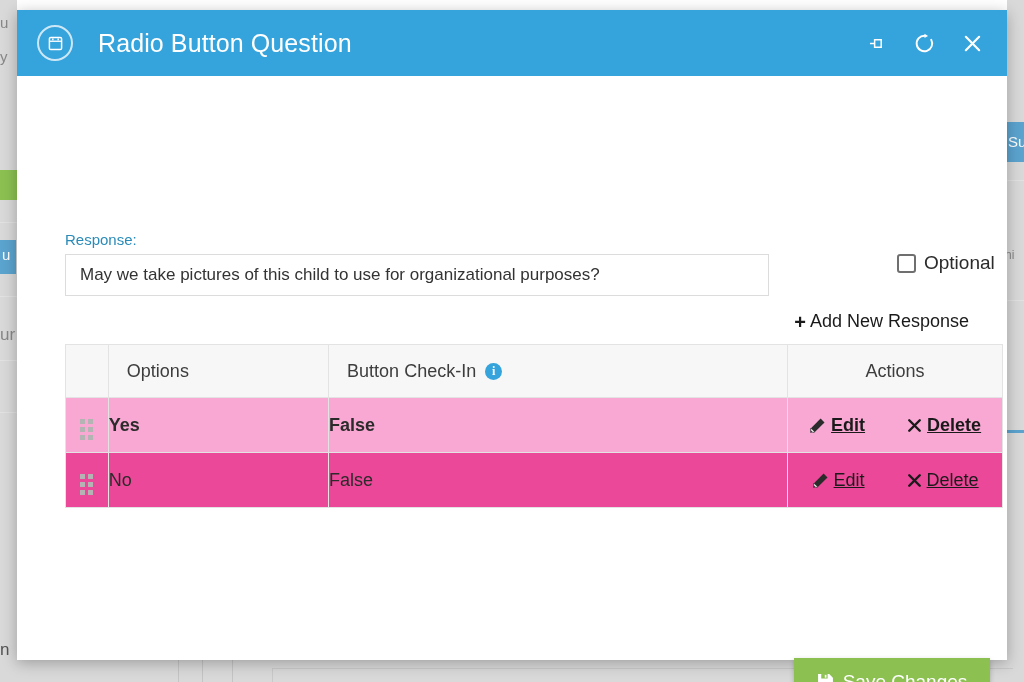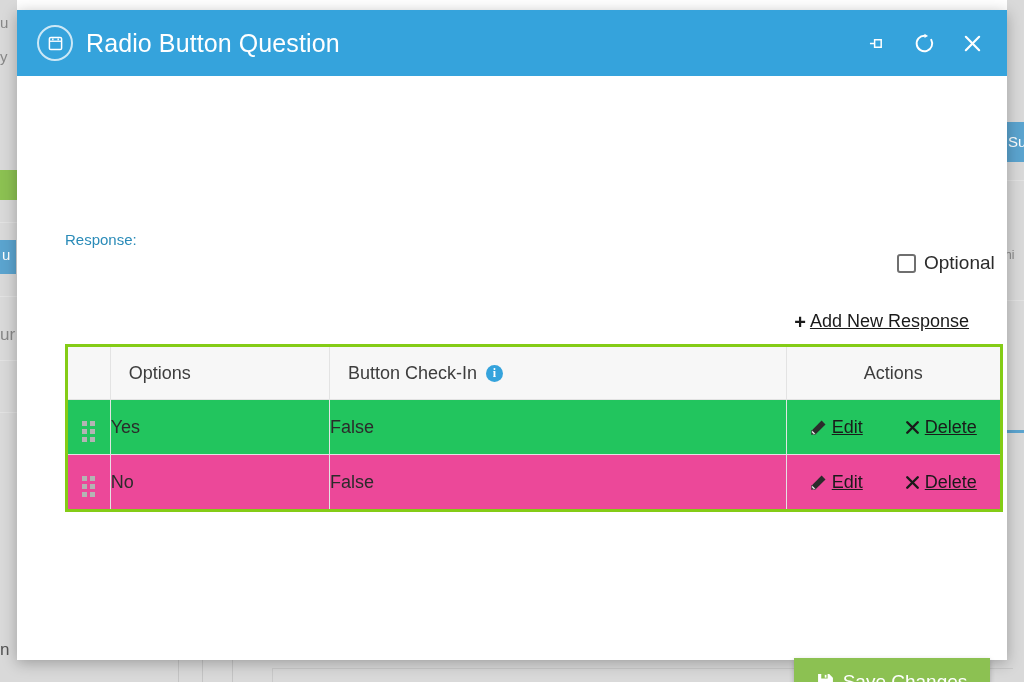--- a/index.html
+++ b/index.html
@@ -110,20 +110,21 @@
     justify-content: center;
     flex: 0 0 auto;
     margin-right: 13px;
   }
   .modal-title {
     color: #ffffff;
     font-size: 25px;
     font-weight: normal;
     letter-spacing: 0.1px;
     flex: 1 1 auto;
+    margin-left: 12px;
   }
   .header-actions {
     display: flex;
     align-items: center;
     gap: 22px;
     flex: 0 0 auto;
   }
   .hdr-btn {
     width: 26px;
     height: 26px;
@@ -197,30 +198,29 @@
     color: #1a1a1a;
   }
   .add-plus {
     font-size: 20px;
     font-weight: bold;
     line-height: 1;
     margin-right: 2px;
   }
   .add-text {
     font-size: 18px;
-    text-decoration: underline;
   }
 
   
   .opt-table {
     position: absolute;
     left: 48px;
     top: 268px;
     width: 938px;
-    border: 3px solid #84cc16;
+    border: 1px solid #84cc16;
     border-collapse: collapse;
     box-sizing: border-box;
   }
   .opt-table th, .opt-table td {
     border: 1px solid #e3e3e3;
     padding: 0;
     vertical-align: middle;
   }
   .opt-table thead th {
     background: #f7f7f7;
@@ -247,21 +247,21 @@
     font-size: 12px;
     font-weight: bold;
     font-family: "Liberation Serif", serif;
     display: inline-flex;
     align-items: center;
     justify-content: center;
     line-height: 1;
   }
 
   .opt-table tbody tr { height: 54px; }
-  .row-odd  { background: #22c55e; }
+  .row-odd  { background: #f9a8d4; font-weight: bold; }
   .row-even { background: #ec4899; }
 
   .cell-text {
     padding-left: 18px;
     font-size: 18px;
     color: #2b2b2b;
   }
   .cell-handle {
     text-align: center;
   }
@@ -401,20 +401,21 @@
           <line x1="17" y1="3" x2="3" y2="17" stroke="#ffffff" stroke-width="2.3" stroke-linecap="round"></line>
         </svg>
       </div>
     </div>
   </div>
 
   <div class="modal-body">
 
     <div class="q-label">Response:</div>
 
+    <input class="q-input" type="text" value="May we take pictures of this child to use for organizational purposes?" style="">
 
     <div class="optional-wrap">
       <span class="optional-box"></span>
       <span class="optional-label">Optional</span>
     </div>
 
     <div class="add-response">
       <span class="add-plus">+</span>
       <span class="add-text">Add New Response</span>
     </div>

